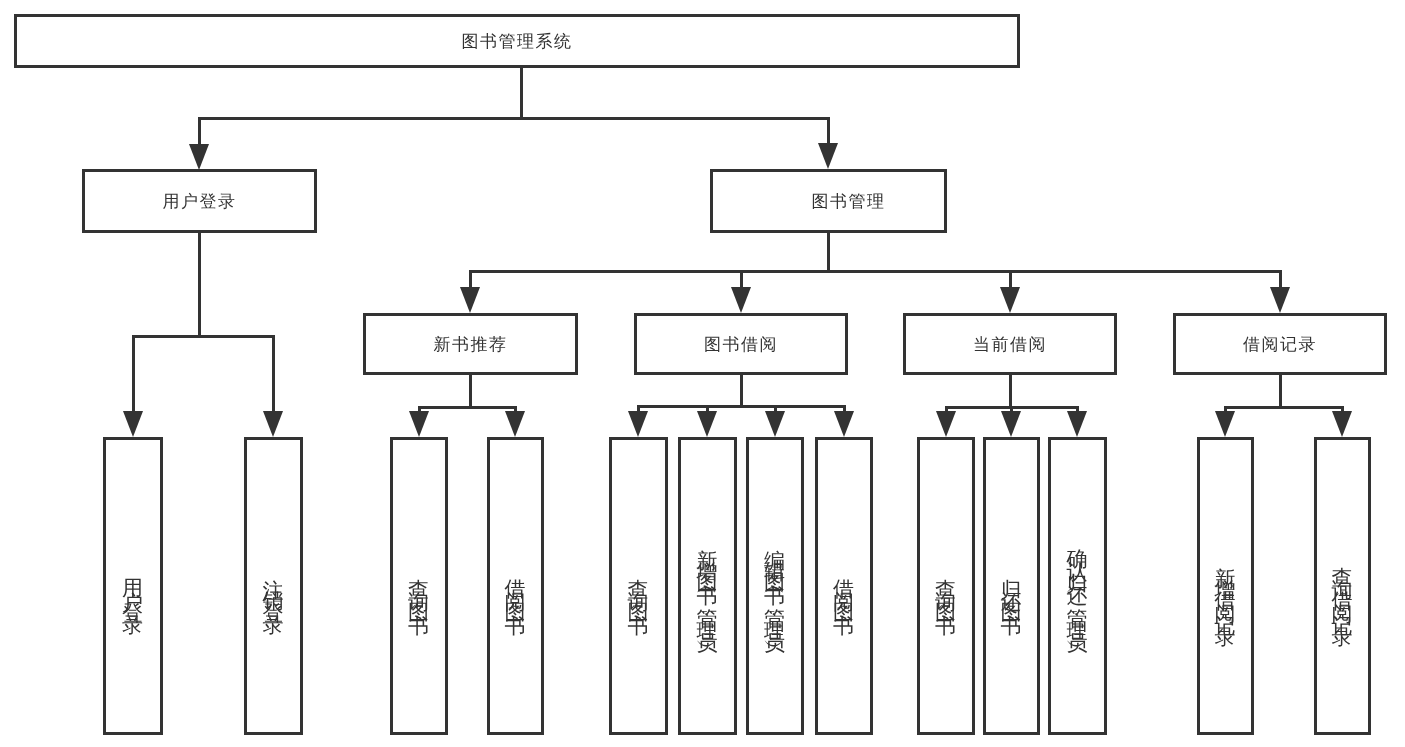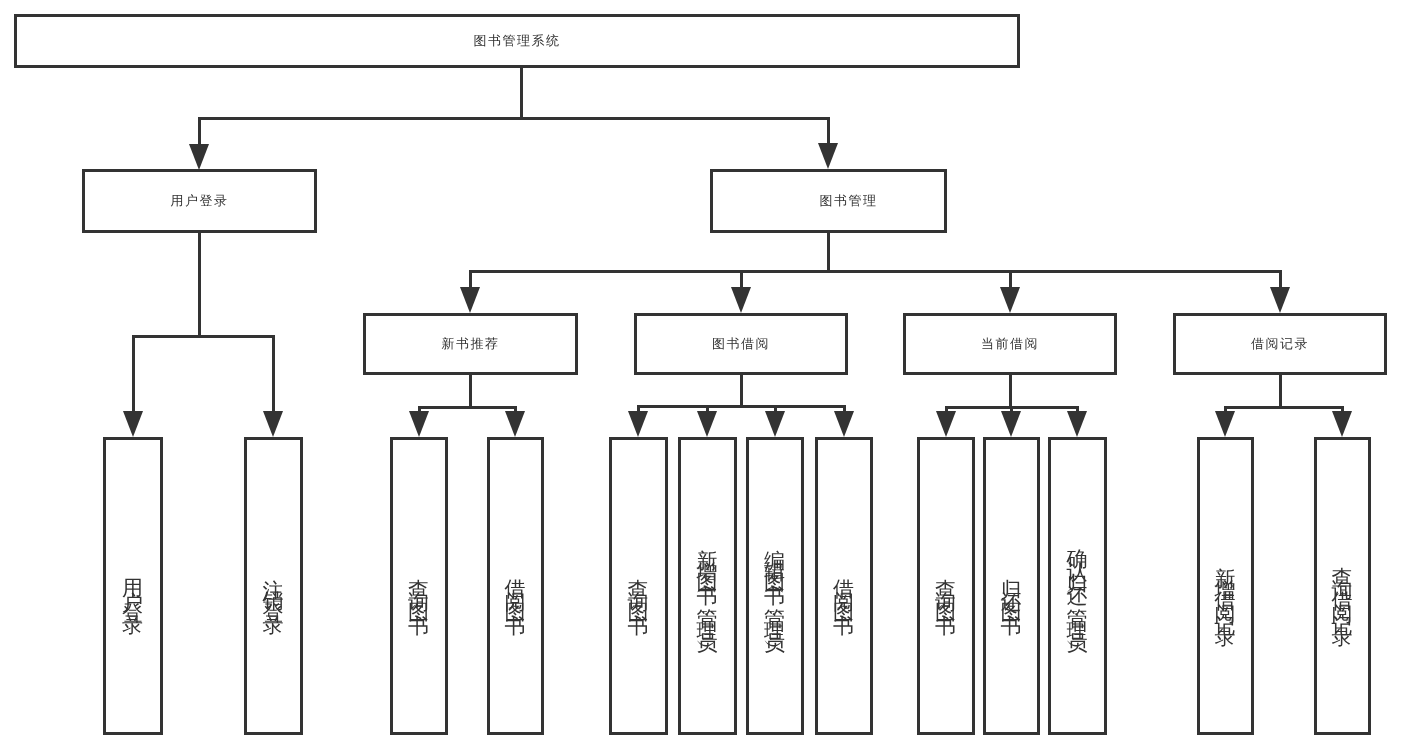--- a/index.html
+++ b/index.html
@@ -13,21 +13,21 @@
   }
   
   .node{
     position:absolute;
     box-sizing:border-box;
     border:3px solid var(--line,#333);
     background:#fff;
     display:flex;
     align-items:center;
     justify-content:center;
-    font-size:13px;
+    font-size:17px;
     letter-spacing:1.5px;
     color:var(--text,#333);
     white-space:nowrap;
   }
   
   .leaf{
     position:absolute;
     box-sizing:border-box;
     border:3px solid var(--line,#333);
     background:#fff;

